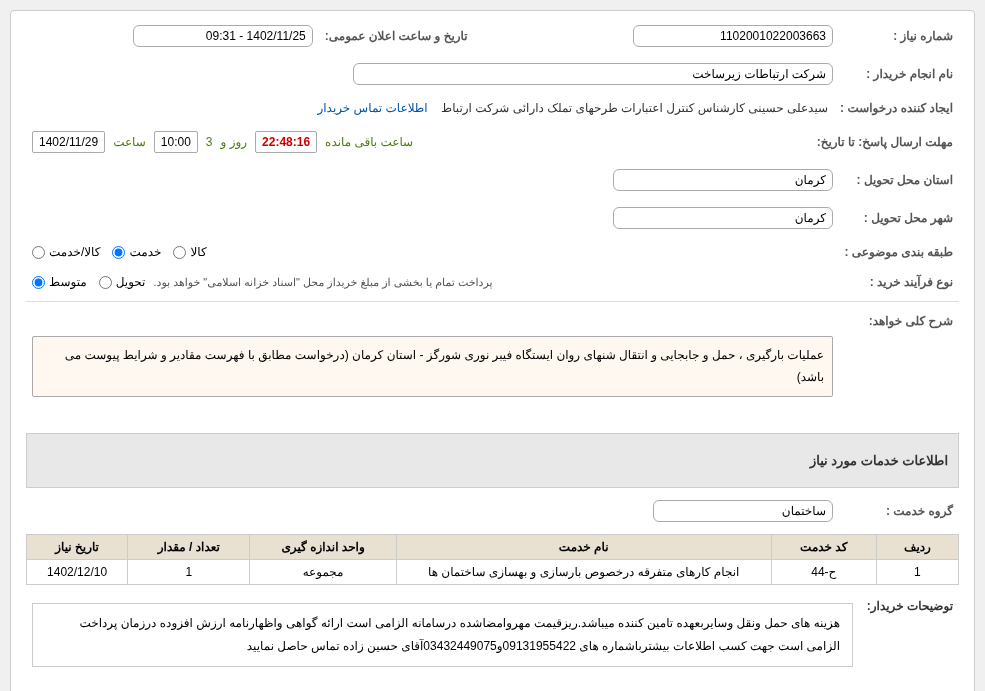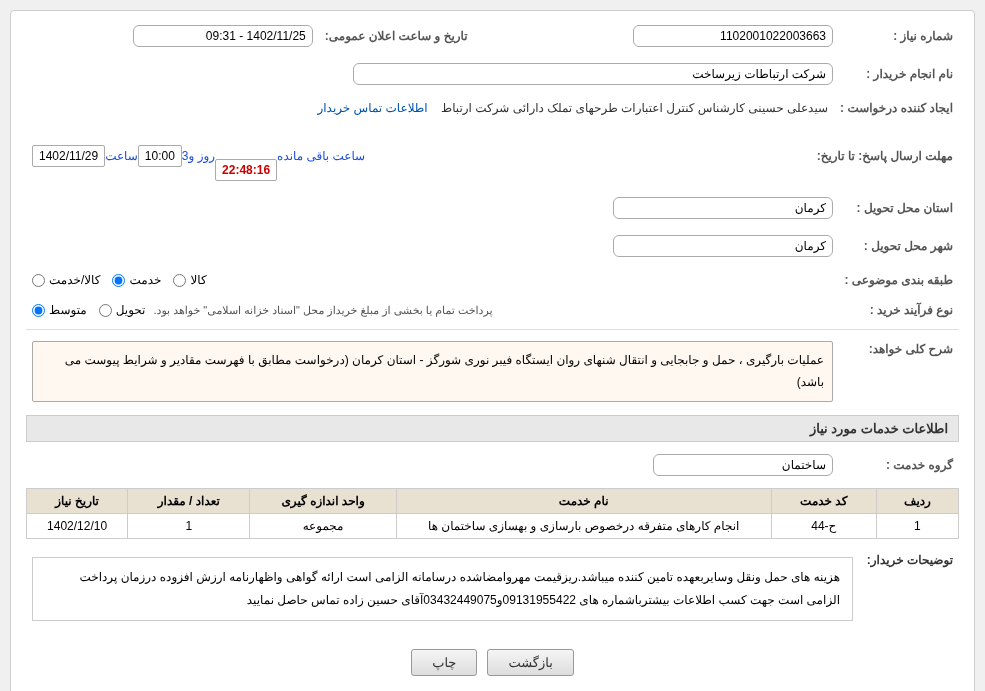--- a/index.html
+++ b/index.html
@@ -85,33 +85,33 @@
     }
     .radio-item {
       display: flex;
       align-items: center;
       gap: 4px;
     }
     
     .section-title {
       background: #e8e8e8;
       border: 1px solid #ccc;
-      padding: 5px 10px;
+      padding: 19px 10px;
       font-weight: bold;
       color: #333;
       margin: 8px 0;
       text-align: right;
     }
     
     .desc-box {
       border: 1px solid #aaa;
       background: #fff8f0;
       padding: 8px;
       border-radius: 2px;
-      margin: 1px 0;
+      margin: 24px 0;
       text-align: right;
       line-height: 1.8;
       font-size: 12px;
     }
     
     .service-table {
       width: 100%;
       border-collapse: collapse;
       margin: 8px 0;
       font-size: 12px;
@@ -165,25 +165,25 @@
       background: linear-gradient(to bottom, #f5f5f5, #ddd);
       color: #333;
     }
     .btn-back {
       background: linear-gradient(to bottom, #f5f5f5, #ddd);
       color: #333;
     }
     .time-remaining {
       display: flex;
       align-items: center;
-      gap: 0;
+      gap: 8px;
       flex-direction: row-reverse;
     }
     .time-label {
-      color: #1d4ed8;
+      color: #4d7c0f;
     }
     .divider {
       border: none;
       border-top: 1px solid #ddd;
       margin: 6px 0;
     }
   </style>
 </head>
 <body>
 
@@ -237,21 +237,21 @@
           <td class="label-cell">
             <span>مهلت ارسال پاسخ: تا تاریخ:</span>
           </td>
           <td class="value-cell">
             <div class="time-remaining">
               <span class="date-box">1402/11/29</span>
               <span class="time-label">ساعت</span>
               <span class="date-box">10:00</span>
               <span class="time-label">3</span>
               <span class="time-label">روز و</span>
-              <span class="date-box" style="color:#c00; font-weight:bold;margin-top:28px;">22:48:16</span>
+              <span class="date-box" style="color:#c00; font-weight:bold;">22:48:16</span>
               <span class="time-label">ساعت باقی مانده</span>
             </div>
           </td>
         </tr>
       </tbody>
         </table>
 
       <table class="info-table">
         <tbody>
             <tr>

